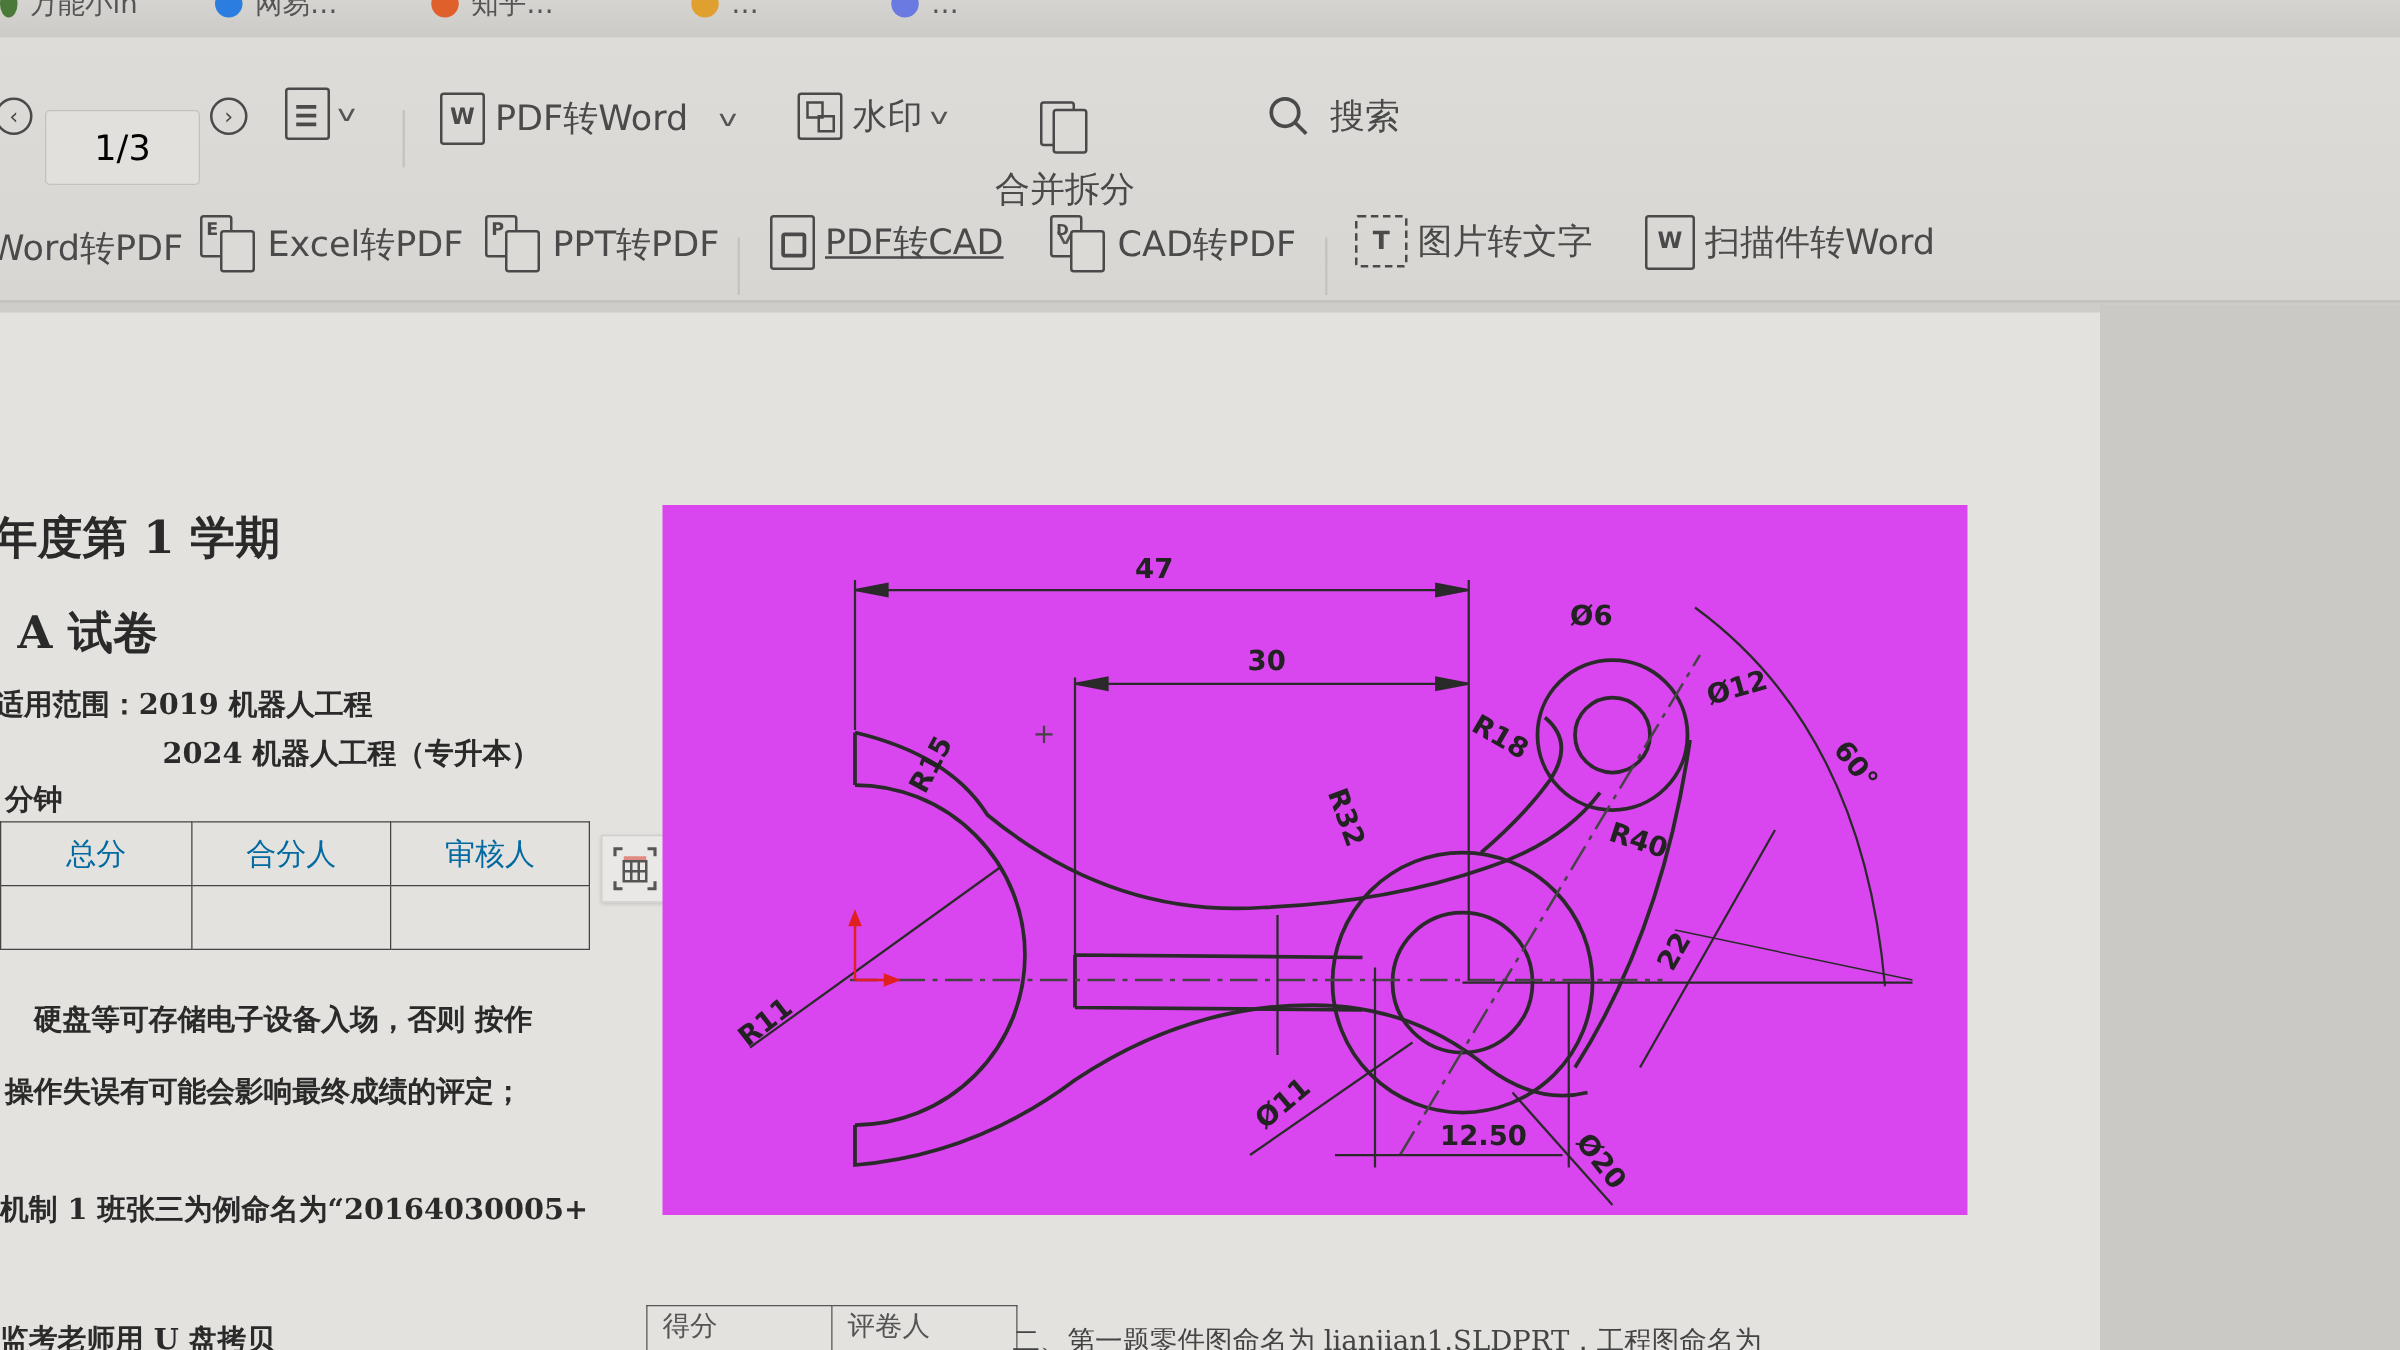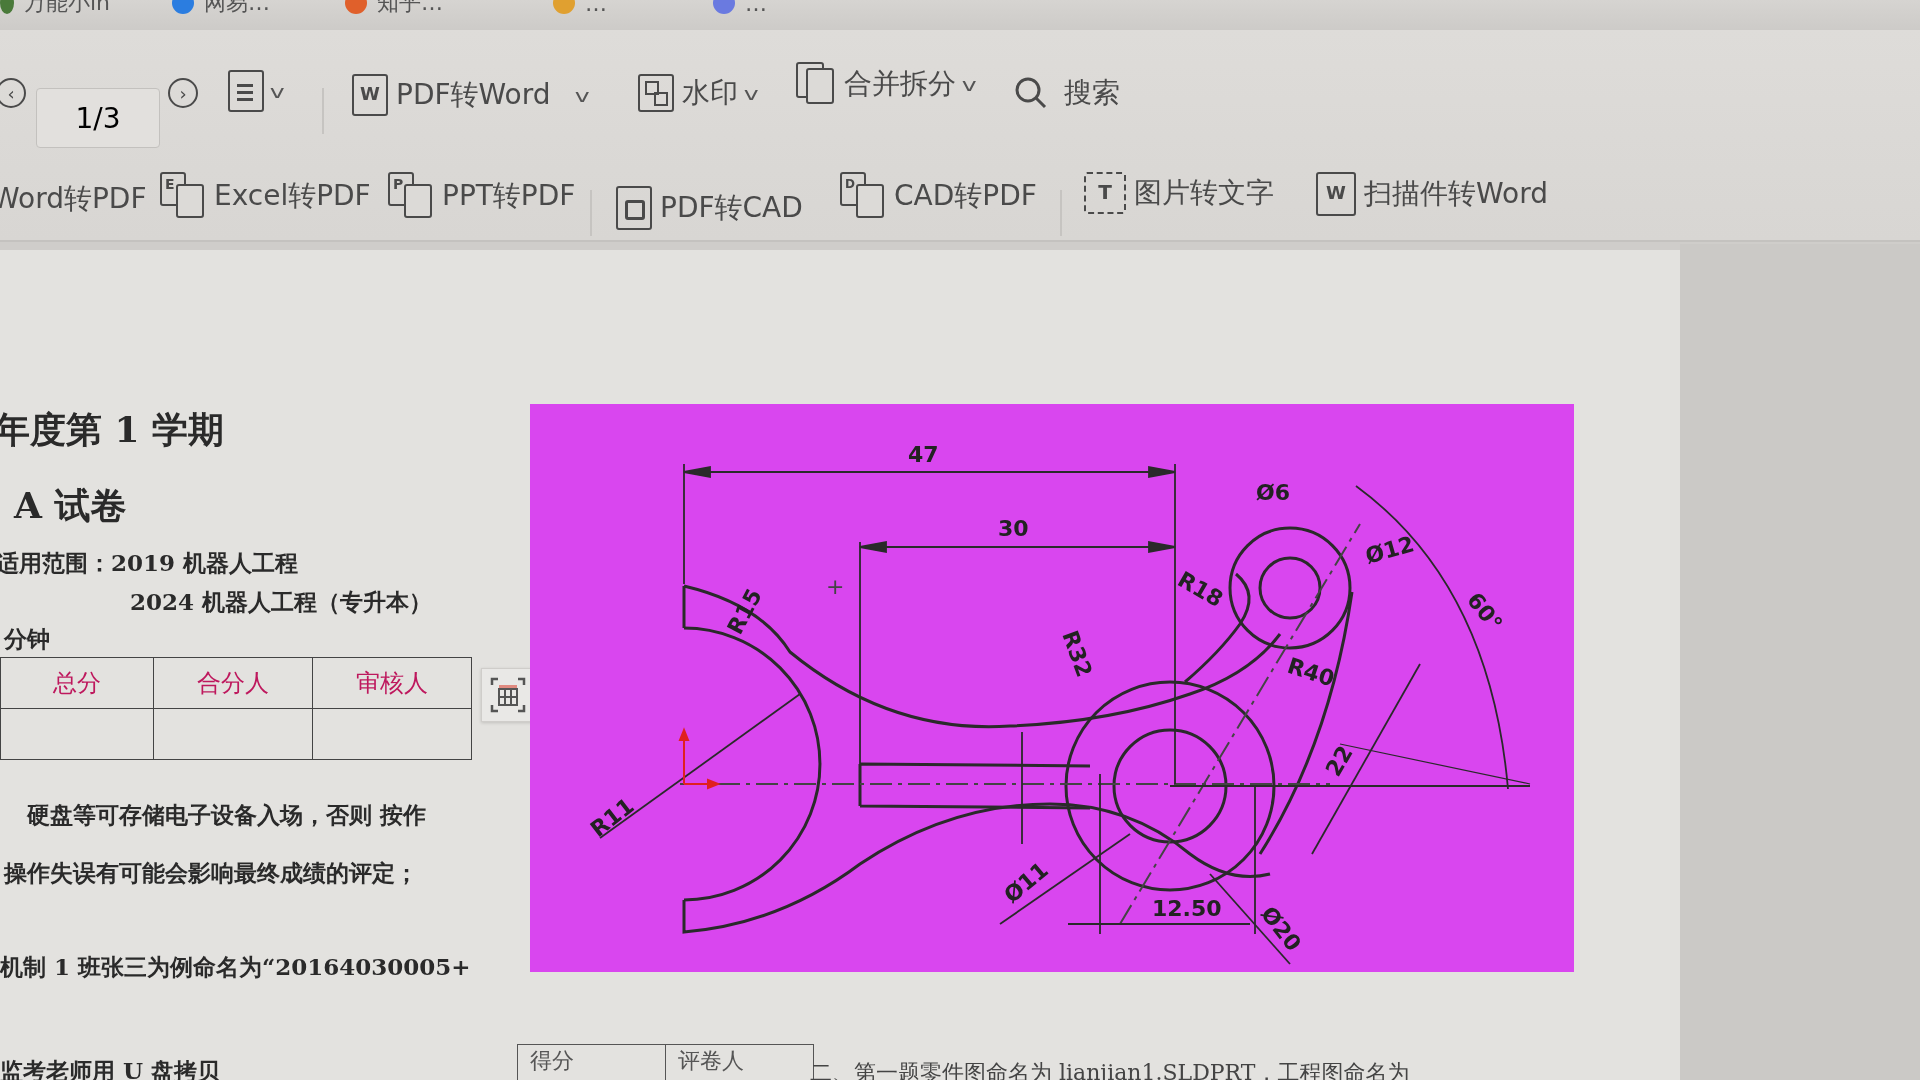--- a/index.html
+++ b/index.html
@@ -13,21 +13,21 @@
   .circ{width:30px;height:30px;border:2.5px solid #4a4a4a;border-radius:50%;display:flex;align-items:center;justify-content:center;font-size:18px;color:#4a4a4a;box-sizing:border-box;}
   .pagebox{position:absolute;left:36px;top:58px;width:122px;height:58px;border:1.5px solid #c3c1be;border-radius:4px;background:#e2e0dd;display:flex;align-items:center;justify-content:center;font-size:28px;color:#000000;}
   .chev{font-size:18px;color:#555;transform:scaleX(1.4);}
   .sep{position:absolute;width:1.5px;height:46px;background:#c6c4c1;}
   .paper{position:absolute;left:0;top:250px;width:1680px;height:830px;background:#e3e2df;}
   .rightbg{position:absolute;left:1680px;top:244px;width:240px;height:836px;background:#cbc9c6;}
   .doctext{position:absolute;font-family:"DejaVu Serif","Liberation Serif",serif;font-weight:bold;color:#2a2a2a;white-space:nowrap;}
   .t-title{font-size:36px;}
   .t-body{font-size:23px;}
   table.score{position:absolute;left:0;top:657px;border-collapse:collapse;}
-  table.score td{border:1.5px solid #444;height:48px;font-size:24px;color:#be185d;text-align:center;font-family:"DejaVu Sans",sans-serif;}
+  table.score td{border:1.5px solid #444;height:48px;font-size:24px;color:#0369a1;text-align:center;font-family:"DejaVu Sans",sans-serif;}
   .floatbtn{position:absolute;left:481px;top:668px;width:52px;height:52px;background:#e9e8e6;border:1px solid #cfcdca;box-shadow:0 1px 3px rgba(0,0,0,0.15);display:flex;align-items:center;justify-content:center;}
   .figure{position:absolute;left:530px;top:404px;width:1044px;height:568px;background:#d946ef;}
   table.grade{position:absolute;left:517px;top:1044px;border-collapse:collapse;}
   table.grade td{border:1.5px solid #555;width:134px;height:40px;font-size:22px;color:#555;padding-left:12px;vertical-align:top;font-family:"DejaVu Sans",sans-serif;}
   .q2{position:absolute;left:810px;top:1058px;font-size:22px;color:#444;white-space:nowrap;font-family:"DejaVu Serif",serif;}
 </style>
 </head>
 <body>
 
 <div class="tabstrip">
@@ -78,21 +78,21 @@
     <span class="chev" style="margin-left:18px;">v</span>
   </div>
   <div class="tb" style="left:638px;top:44px;">
     <span class="ic" style="width:36px;height:38px;">
       <span style="position:absolute;left:5px;top:5px;width:10px;height:10px;border:2px solid #4a4a4a;"></span>
       <span style="position:absolute;left:14px;top:16px;width:10px;height:10px;border:2px solid #4a4a4a;"></span>
     </span>
     <span>水印</span>
     <span class="chev">v</span>
   </div>
-  <div class="tb" style="left:796px;top:32px;">
+  <div class="tb" style="left:796px;top:51px;flex-direction:column;">
     <span style="position:relative;width:40px;height:44px;display:inline-block;">
       <span class="ic" style="position:absolute;left:0;top:0;width:28px;height:36px;"></span>
       <span class="ic" style="position:absolute;left:10px;top:6px;width:28px;height:36px;background:#dcdad7;"></span>
     </span>
     <span>合并拆分</span>
     <span class="chev">v</span>
   </div>
   <div class="tb" style="left:1014px;top:44px;">
     <svg width="34" height="34" viewBox="0 0 34 34">
         <circle cx="14" cy="14" r="11" fill="none" stroke="#4a4a4a" stroke-width="3"></circle>
@@ -112,21 +112,21 @@
     <span>Excel转PDF</span>
   </div>
   <div class="tb" style="left:388px;top:142px;">
     <span style="position:relative;width:46px;height:48px;display:inline-block;">
       <span class="ic" style="position:absolute;left:0;top:0;width:26px;height:34px;font-size:14px;font-weight:bold;line-height:20px;padding-left:3px;">P</span>
       <span class="ic" style="position:absolute;left:16px;top:12px;width:28px;height:34px;background:#dcdad7;"></span>
     </span>
     <span>PPT转PDF</span>
   </div>
   <div class="sep" style="left:590px;top:160px;"></div>
-  <div class="tb" style="left:616px;top:156px;">
+  <div class="tb" style="left:616px;top:142px;text-decoration:underline;">
     <span class="ic" style="width:36px;height:44px;">
       <span style="position:absolute;left:7px;top:12px;width:14px;height:14px;border:3px solid #4a4a4a;border-radius:3px;"></span>
     </span>
     <span>PDF转CAD</span>
   </div>
   <div class="tb" style="left:840px;top:142px;">
     <span style="position:relative;width:46px;height:48px;display:inline-block;">
       <span class="ic" style="position:absolute;left:0;top:0;width:26px;height:34px;font-size:12px;font-weight:bold;line-height:20px;padding-left:3px;">D</span>
       <span class="ic" style="position:absolute;left:16px;top:12px;width:28px;height:34px;background:#dcdad7;"></span>
     </span>

